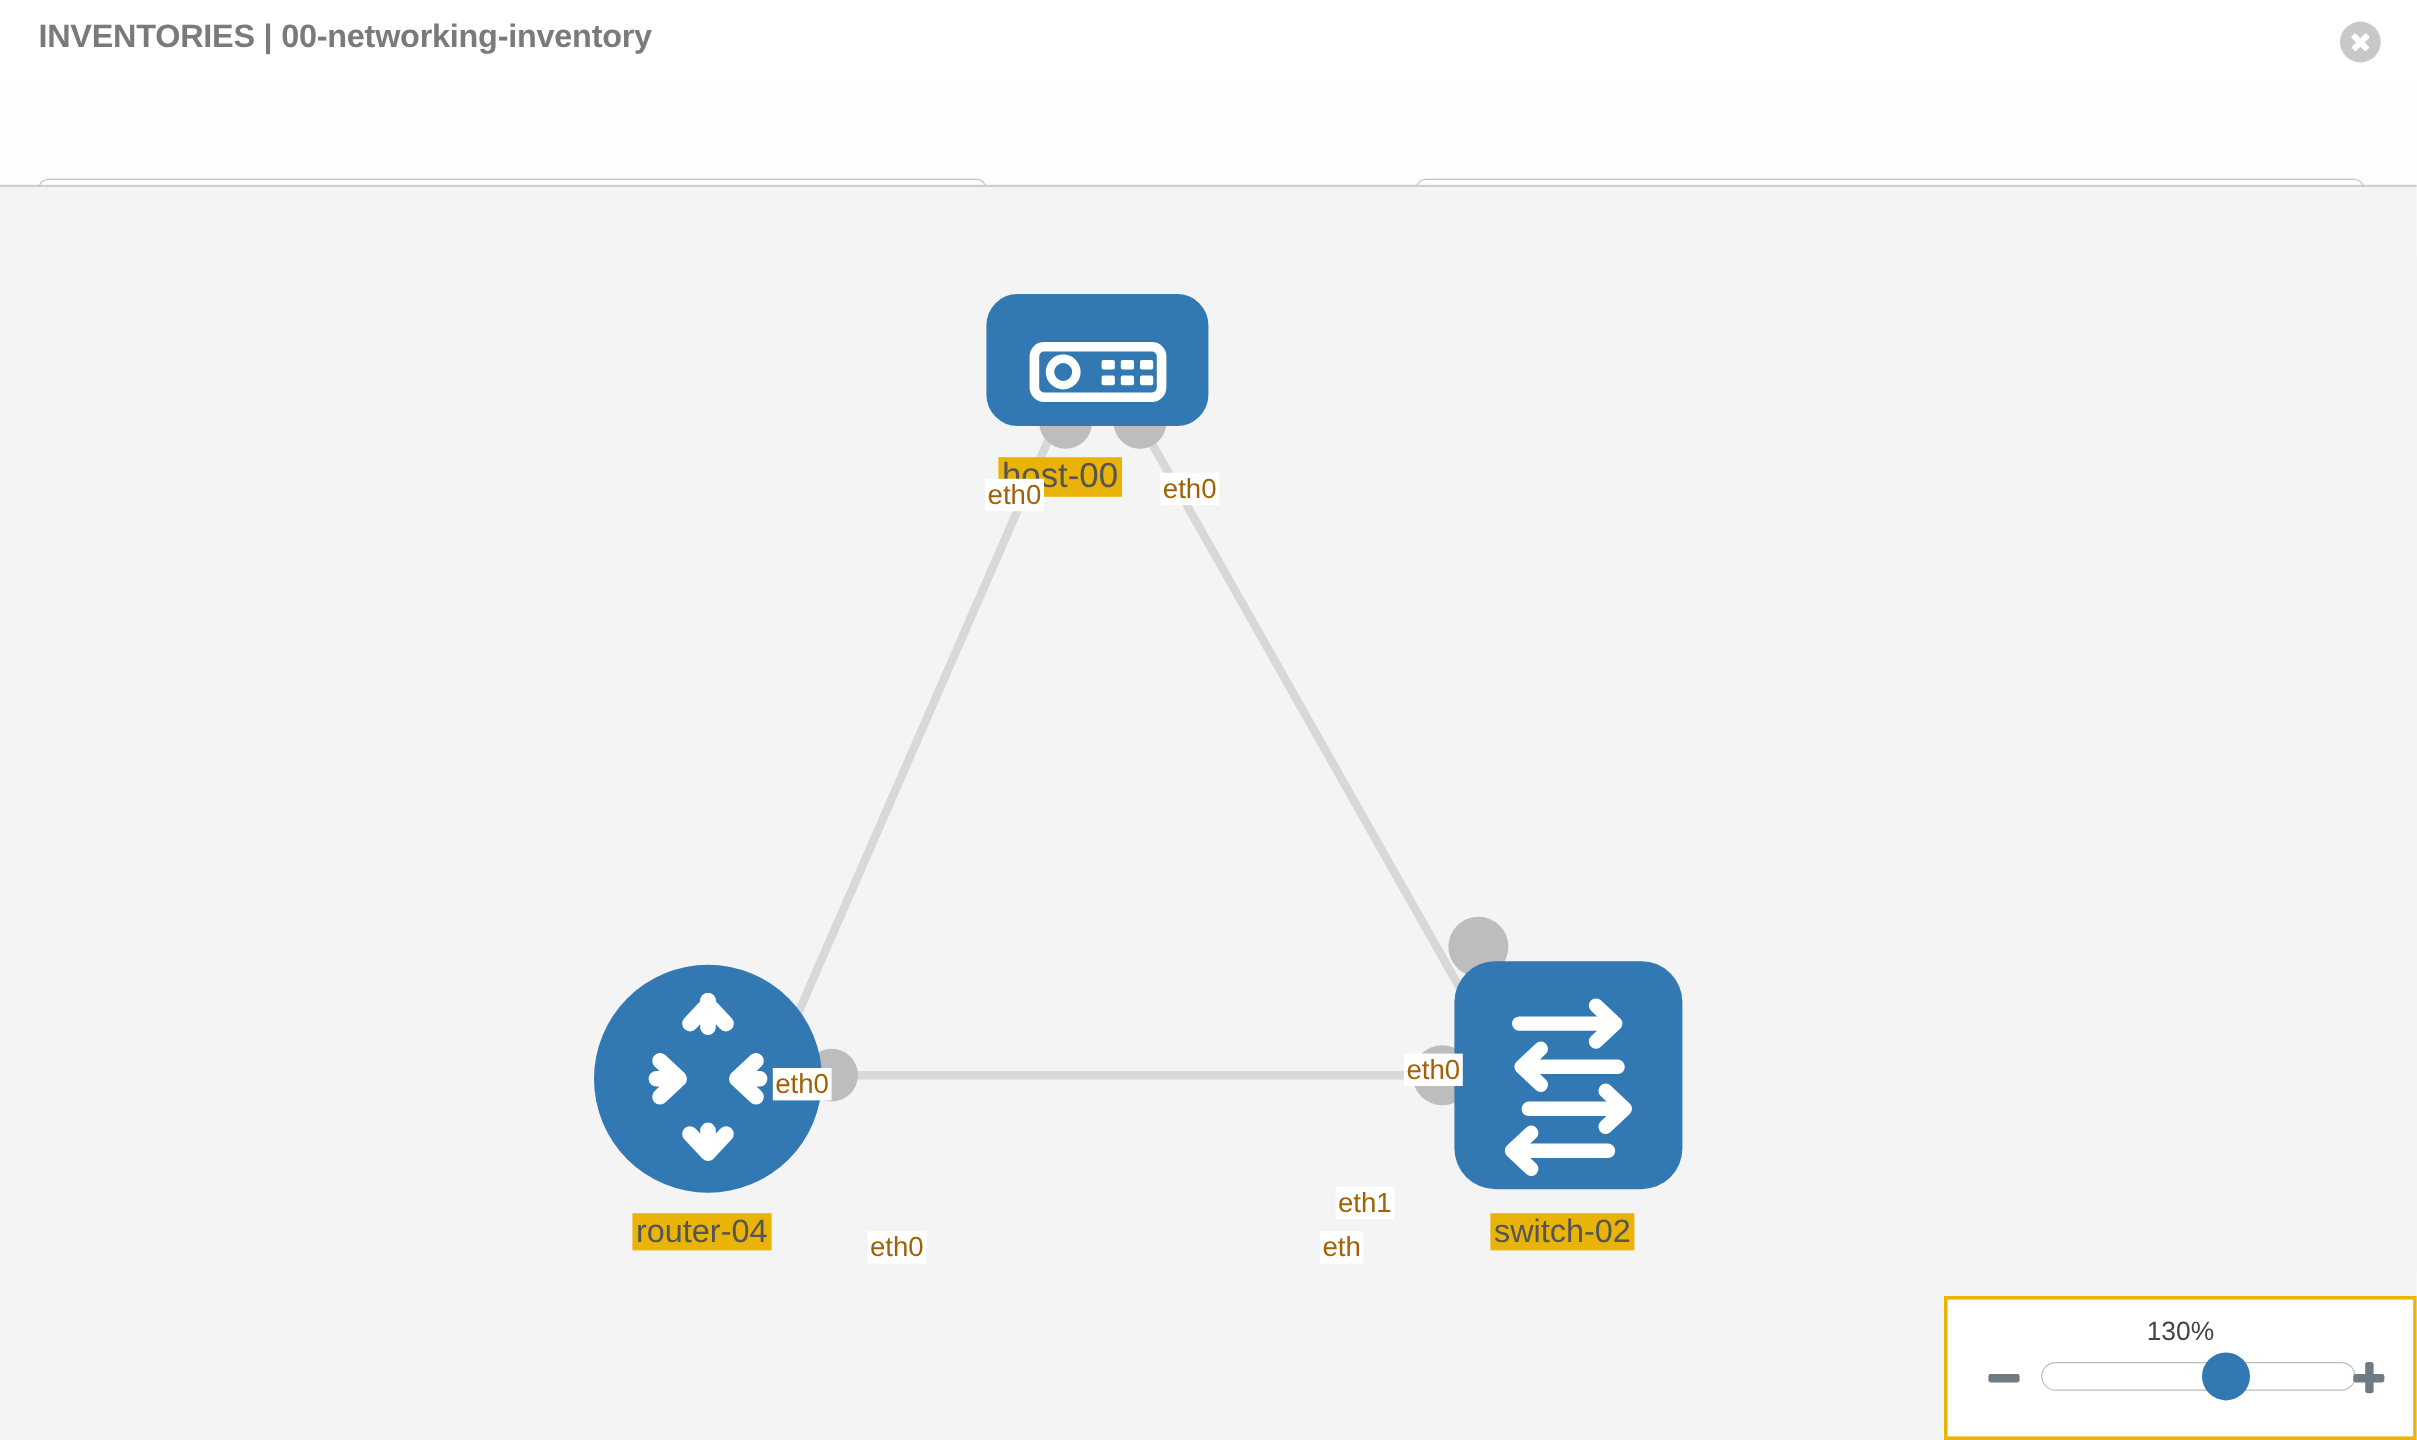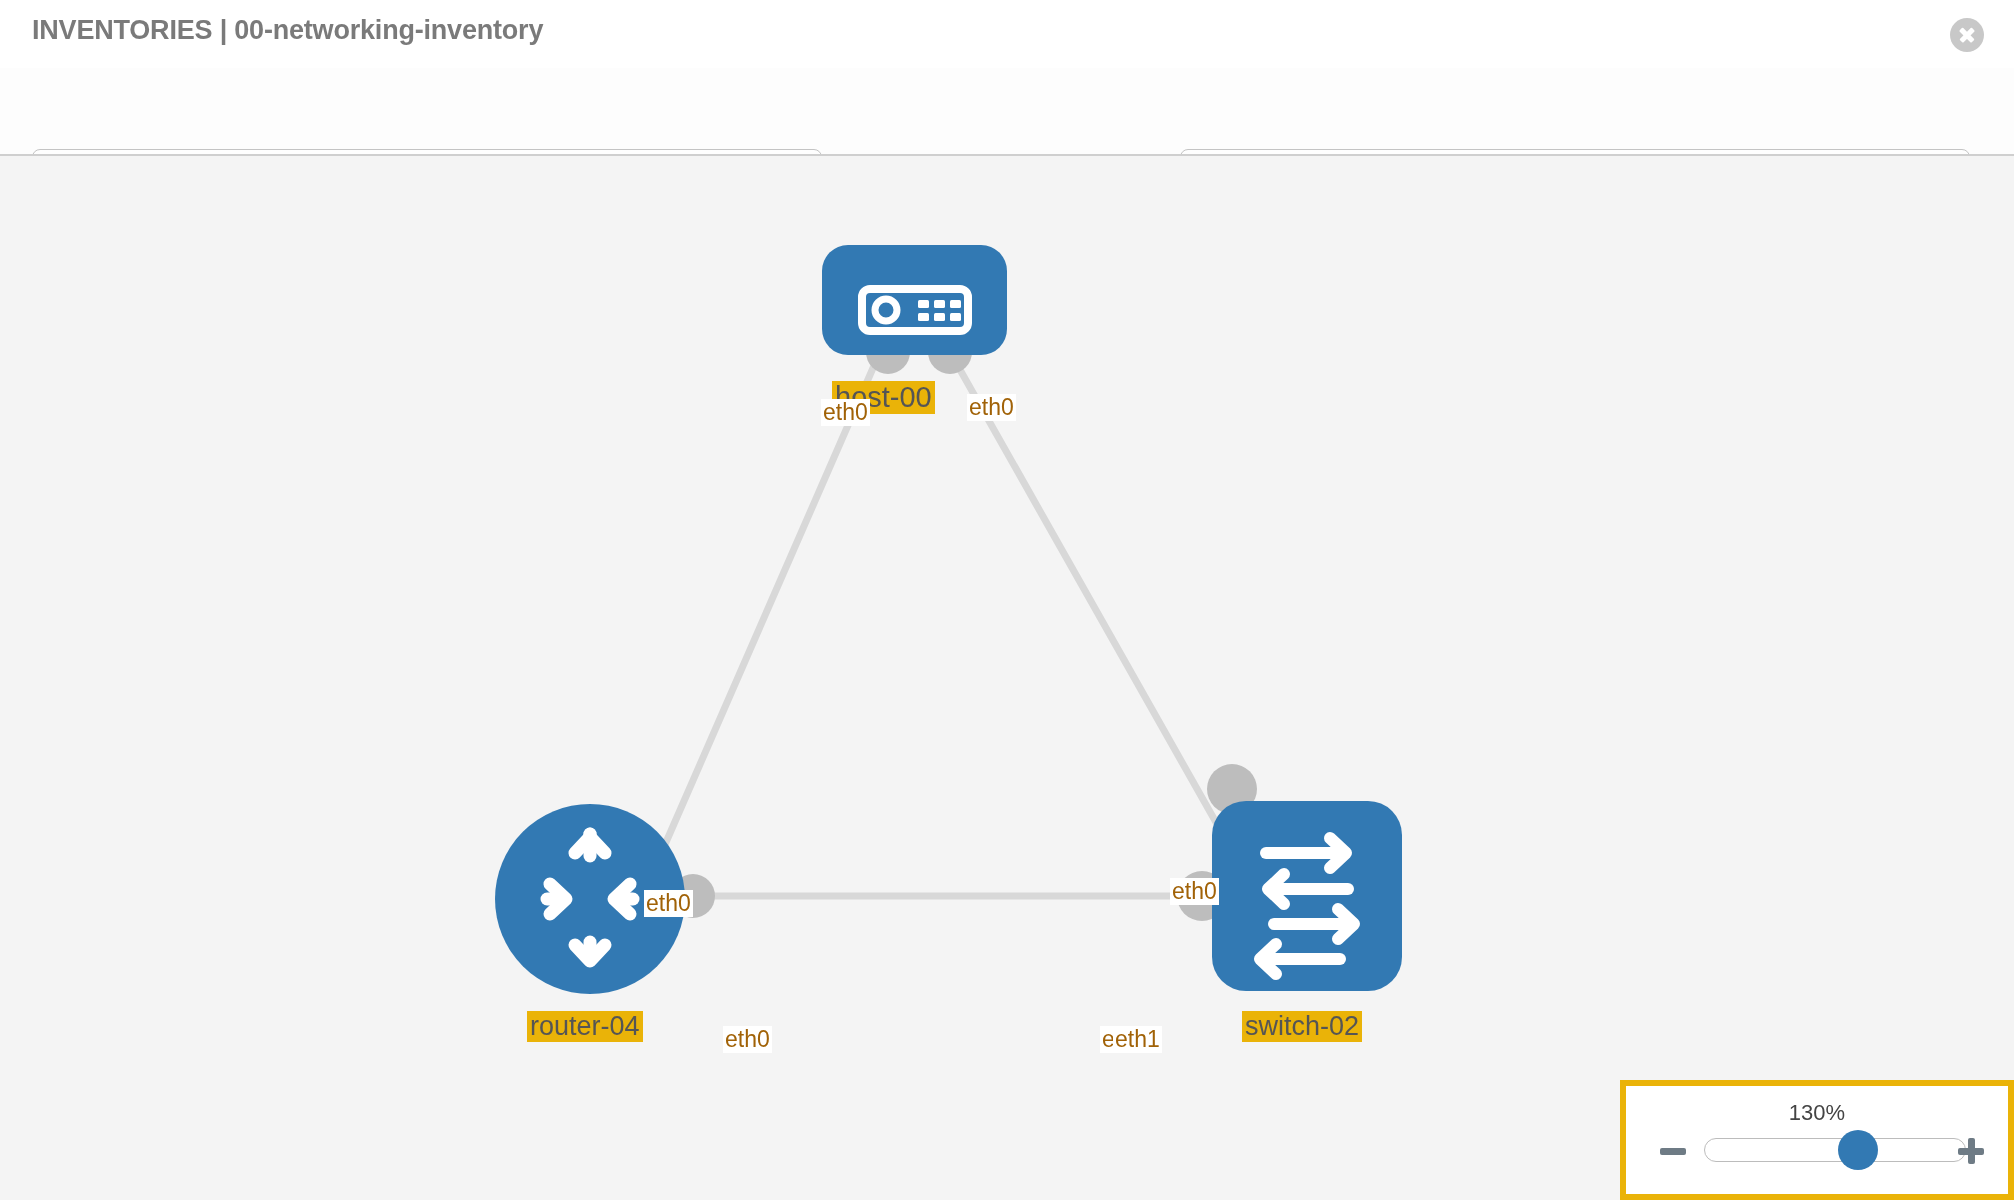--- a/index.html
+++ b/index.html
@@ -155,21 +155,21 @@
 
   
   .zoom-panel {
     position: absolute;
     left: 1620px;
     top: 1080px;
     width: 394px;
     height: 120px;
     box-sizing: border-box;
     background: #ffffff;
-    border: 6px solid #eab308;
+    border: 3px solid #eab308;
   }
   .zoom-value {
     position: absolute;
     top: 14px;
     left: 0; right: 0;
     text-align: center;
     font-size: 22px;
     color: #444444;
   }
   .zoom-minus, .zoom-plus {
@@ -337,21 +337,21 @@
     <div class="node-label" style="left:832px; top:225px; font-size:29px;">host-00</div>
     <div class="node-label" style="left:527px; top:855px;">router-04</div>
     <div class="node-label" style="left:1242px; top:855px;">switch-02</div>
 
     <div class="edge-label" style="left:821px; top:243px;">eth0</div>
     <div class="edge-label" style="left:967px; top:238px;">eth0</div>
     <div class="edge-label" style="left:644px; top:734px;">eth0</div>
     <div class="edge-label" style="left:1170px; top:722px;">eth0</div>
     <div class="edge-label" style="left:723px; top:870px;">eth0</div>
     <div class="edge-label" style="left:1100px; top:870px;">eth</div>
-    <div class="edge-label" style="left:1113px; top:870px;">eth1</div>
+    <div class="edge-label" style="left:1113px; top:833px;">eth1</div>
   </div>
 
   <div class="zoom-panel">
     <div class="zoom-value">130%</div>
     <div class="zoom-minus"></div>
     <div class="zoom-track">
       <div class="zoom-knob" id="zoom-knob" style="left: 133.2px;"></div>
     </div>
     <div class="zoom-plus"></div>
   </div>

